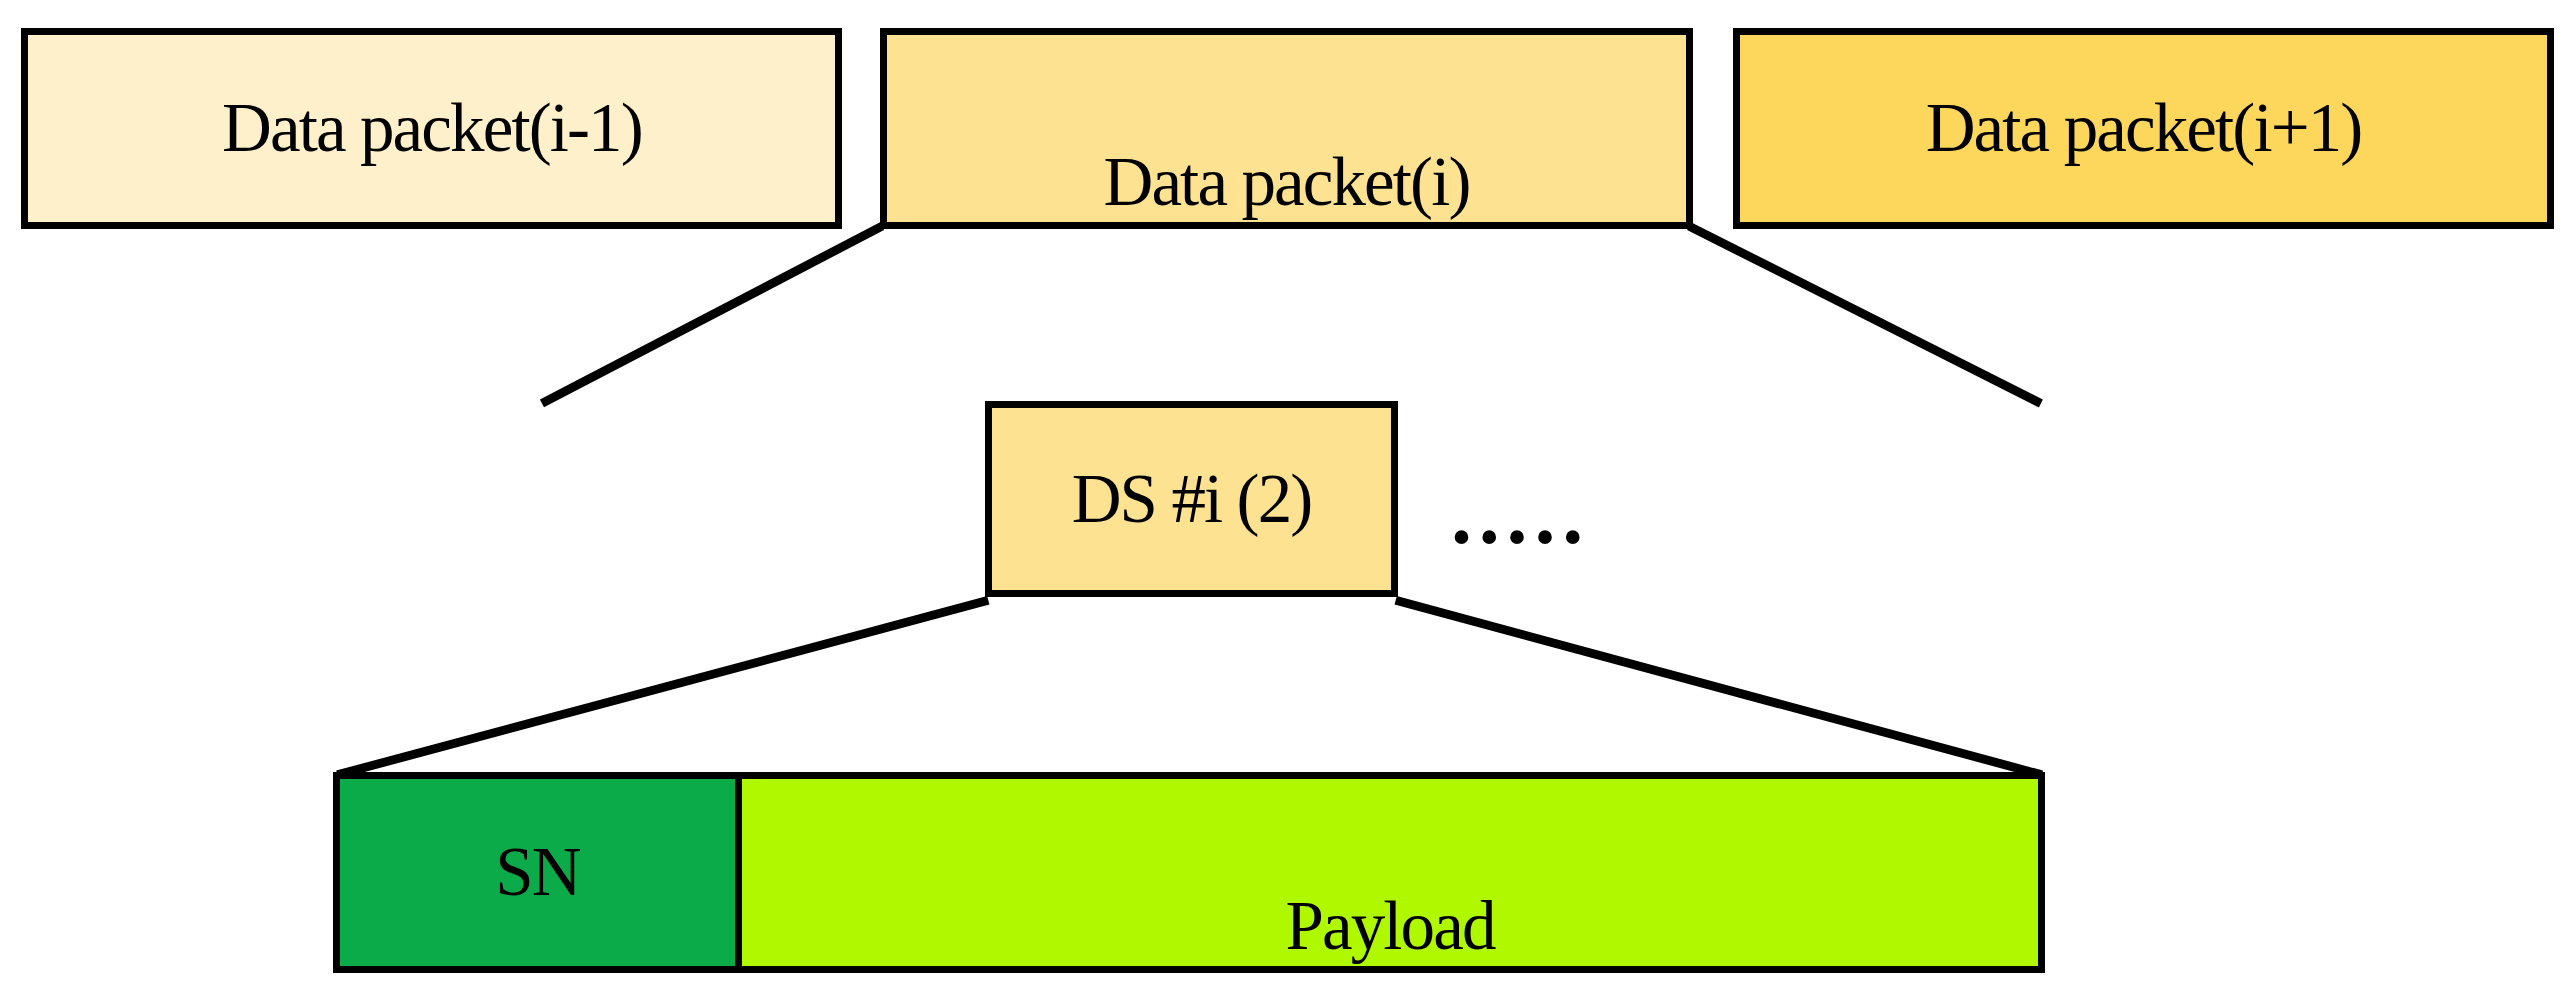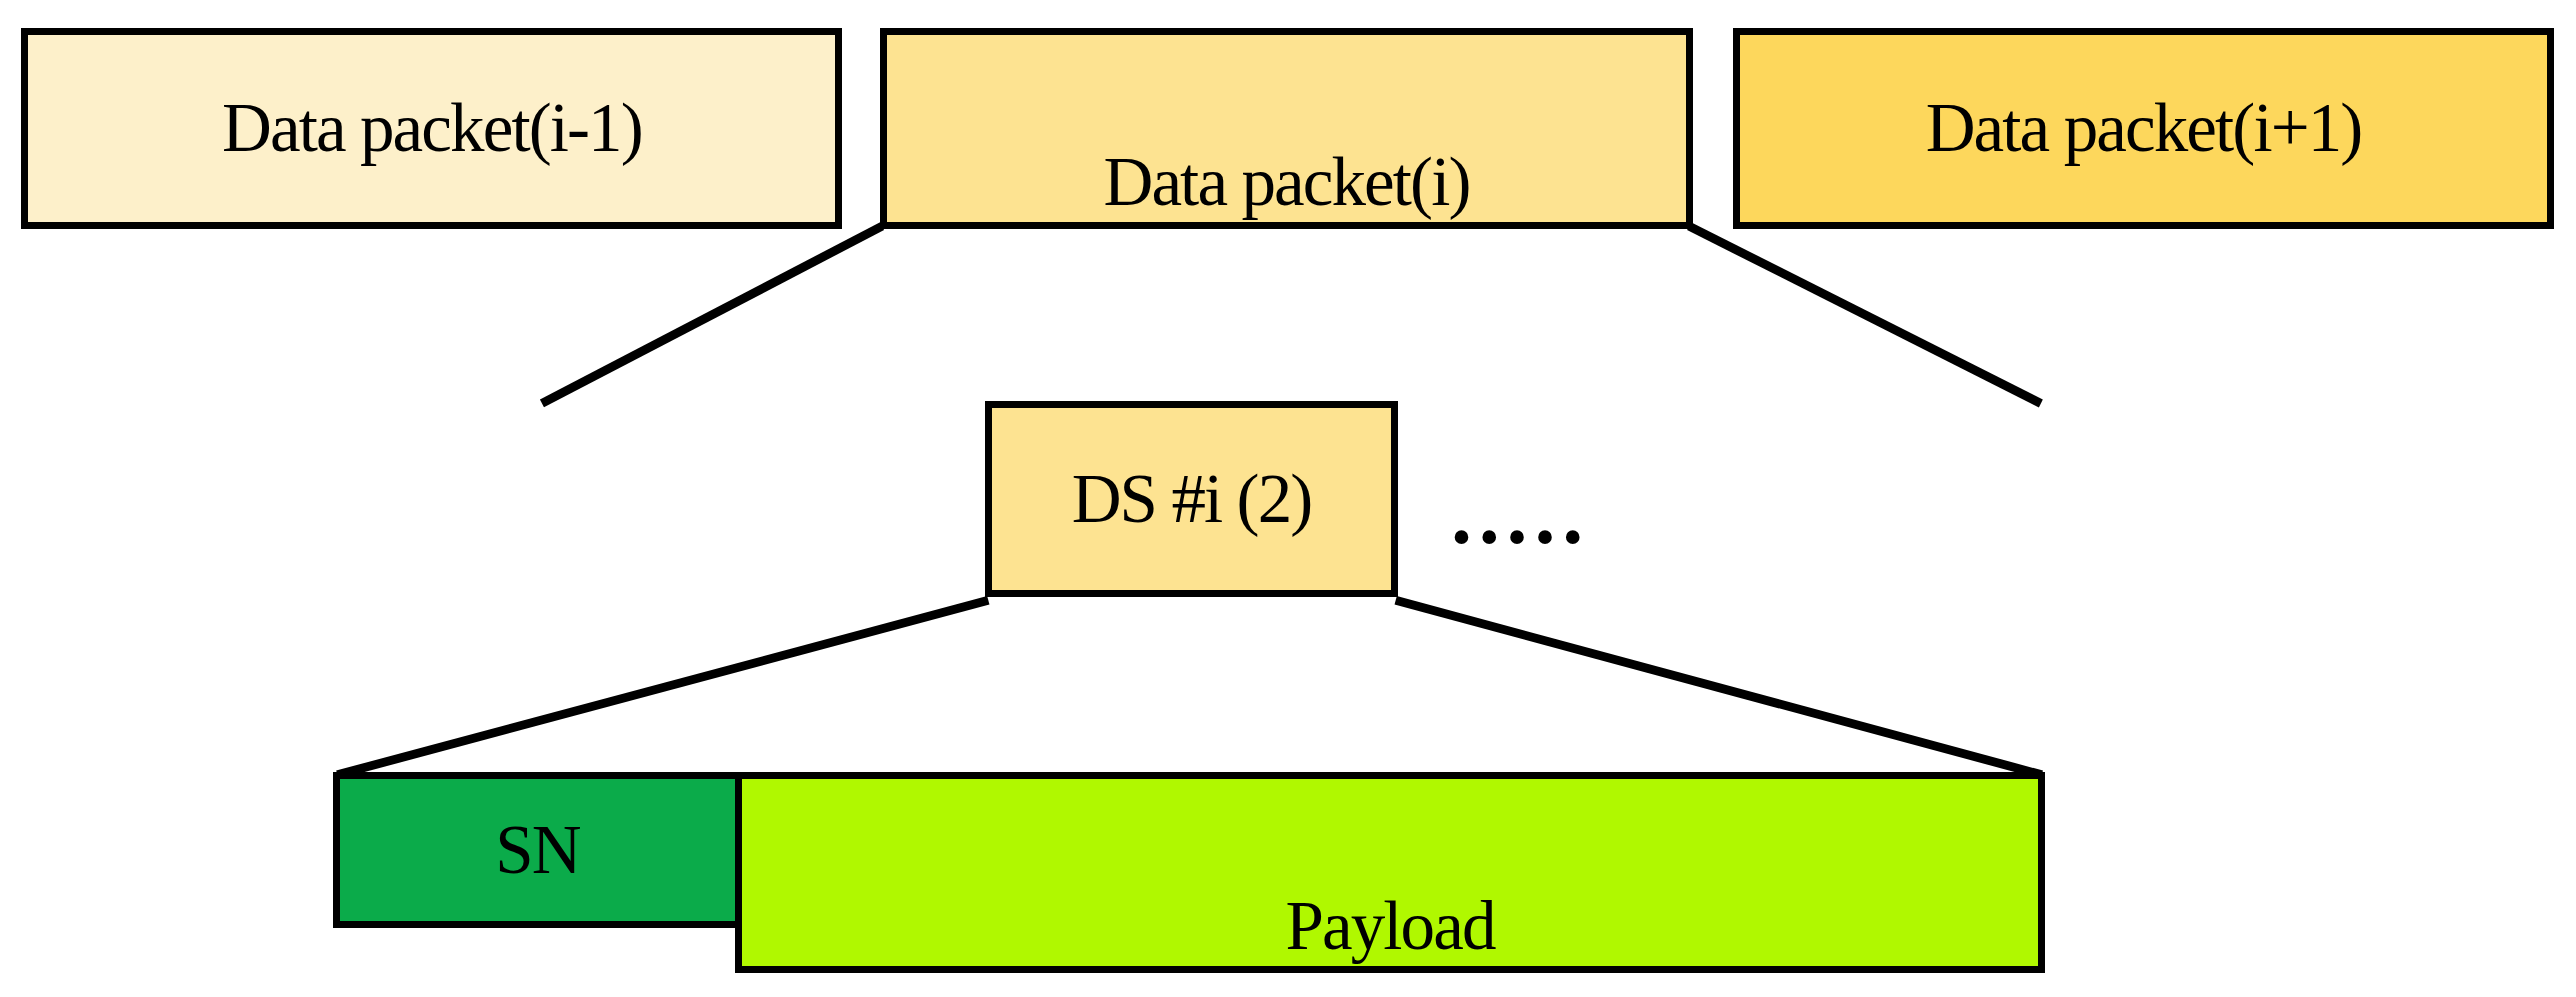--- a/index.html
+++ b/index.html
@@ -51,21 +51,21 @@
     display: flex;
     align-items: flex-end;
     justify-content: center;
     font-size: 84px;
     font-weight: bold;
     letter-spacing: 6.8px;
     line-height: 1;
     color: #000;
   }
   
-  .field-sn      { left: 333px; top: 772px; width: 409px;  height: 156px; background: var(--color-sn); }
+  .field-sn      { left: 333px; top: 772px; width: 409px;  height: 201px; background: var(--color-sn); }
   .field-payload { left: 735px; top: 772px; width: 1310px; height: 201px; background: var(--color-payload); align-items: flex-end; }
 </style>
 </head>
 <body>
 
 <div class="canvas">
 
   <svg class="connectors" viewBox="0 0 2643 1023" xmlns="http://www.w3.org/2000/svg">
     <line x1="905" y1="232" x2="556" y2="414" stroke="#000" stroke-width="9"></line>
     <line x1="1733" y1="232" x2="2094" y2="414" stroke="#000" stroke-width="9"></line>

